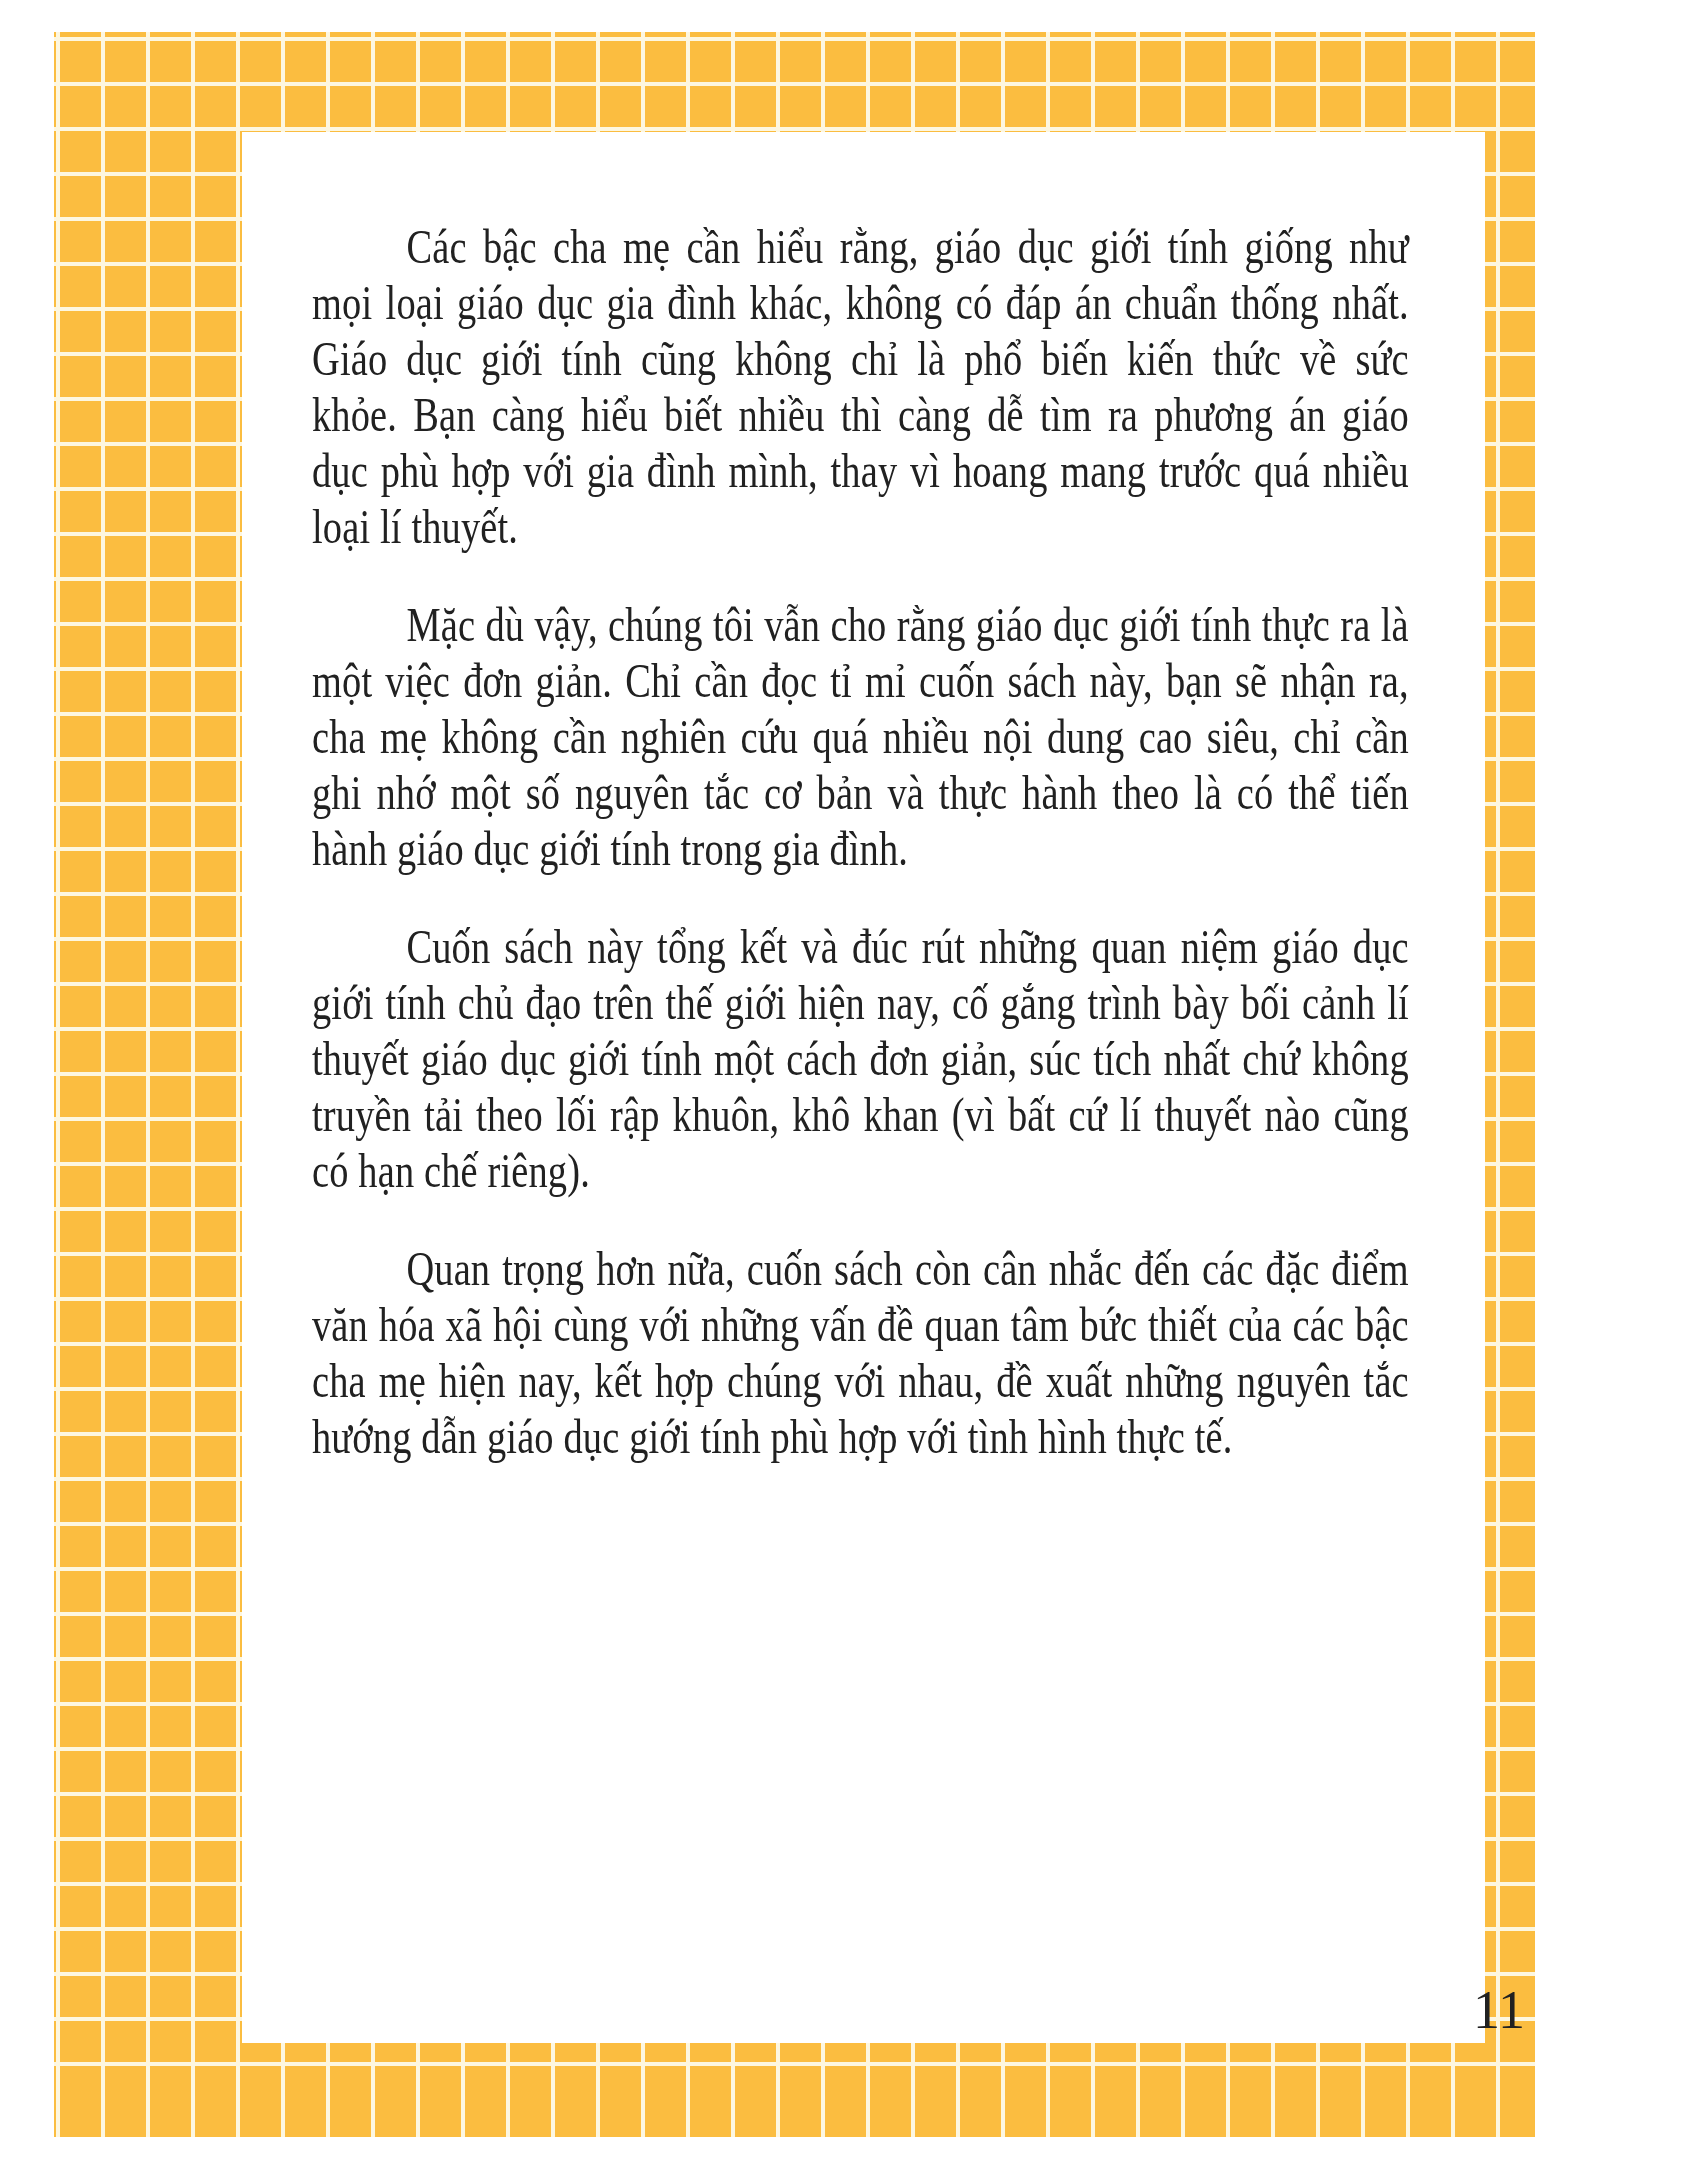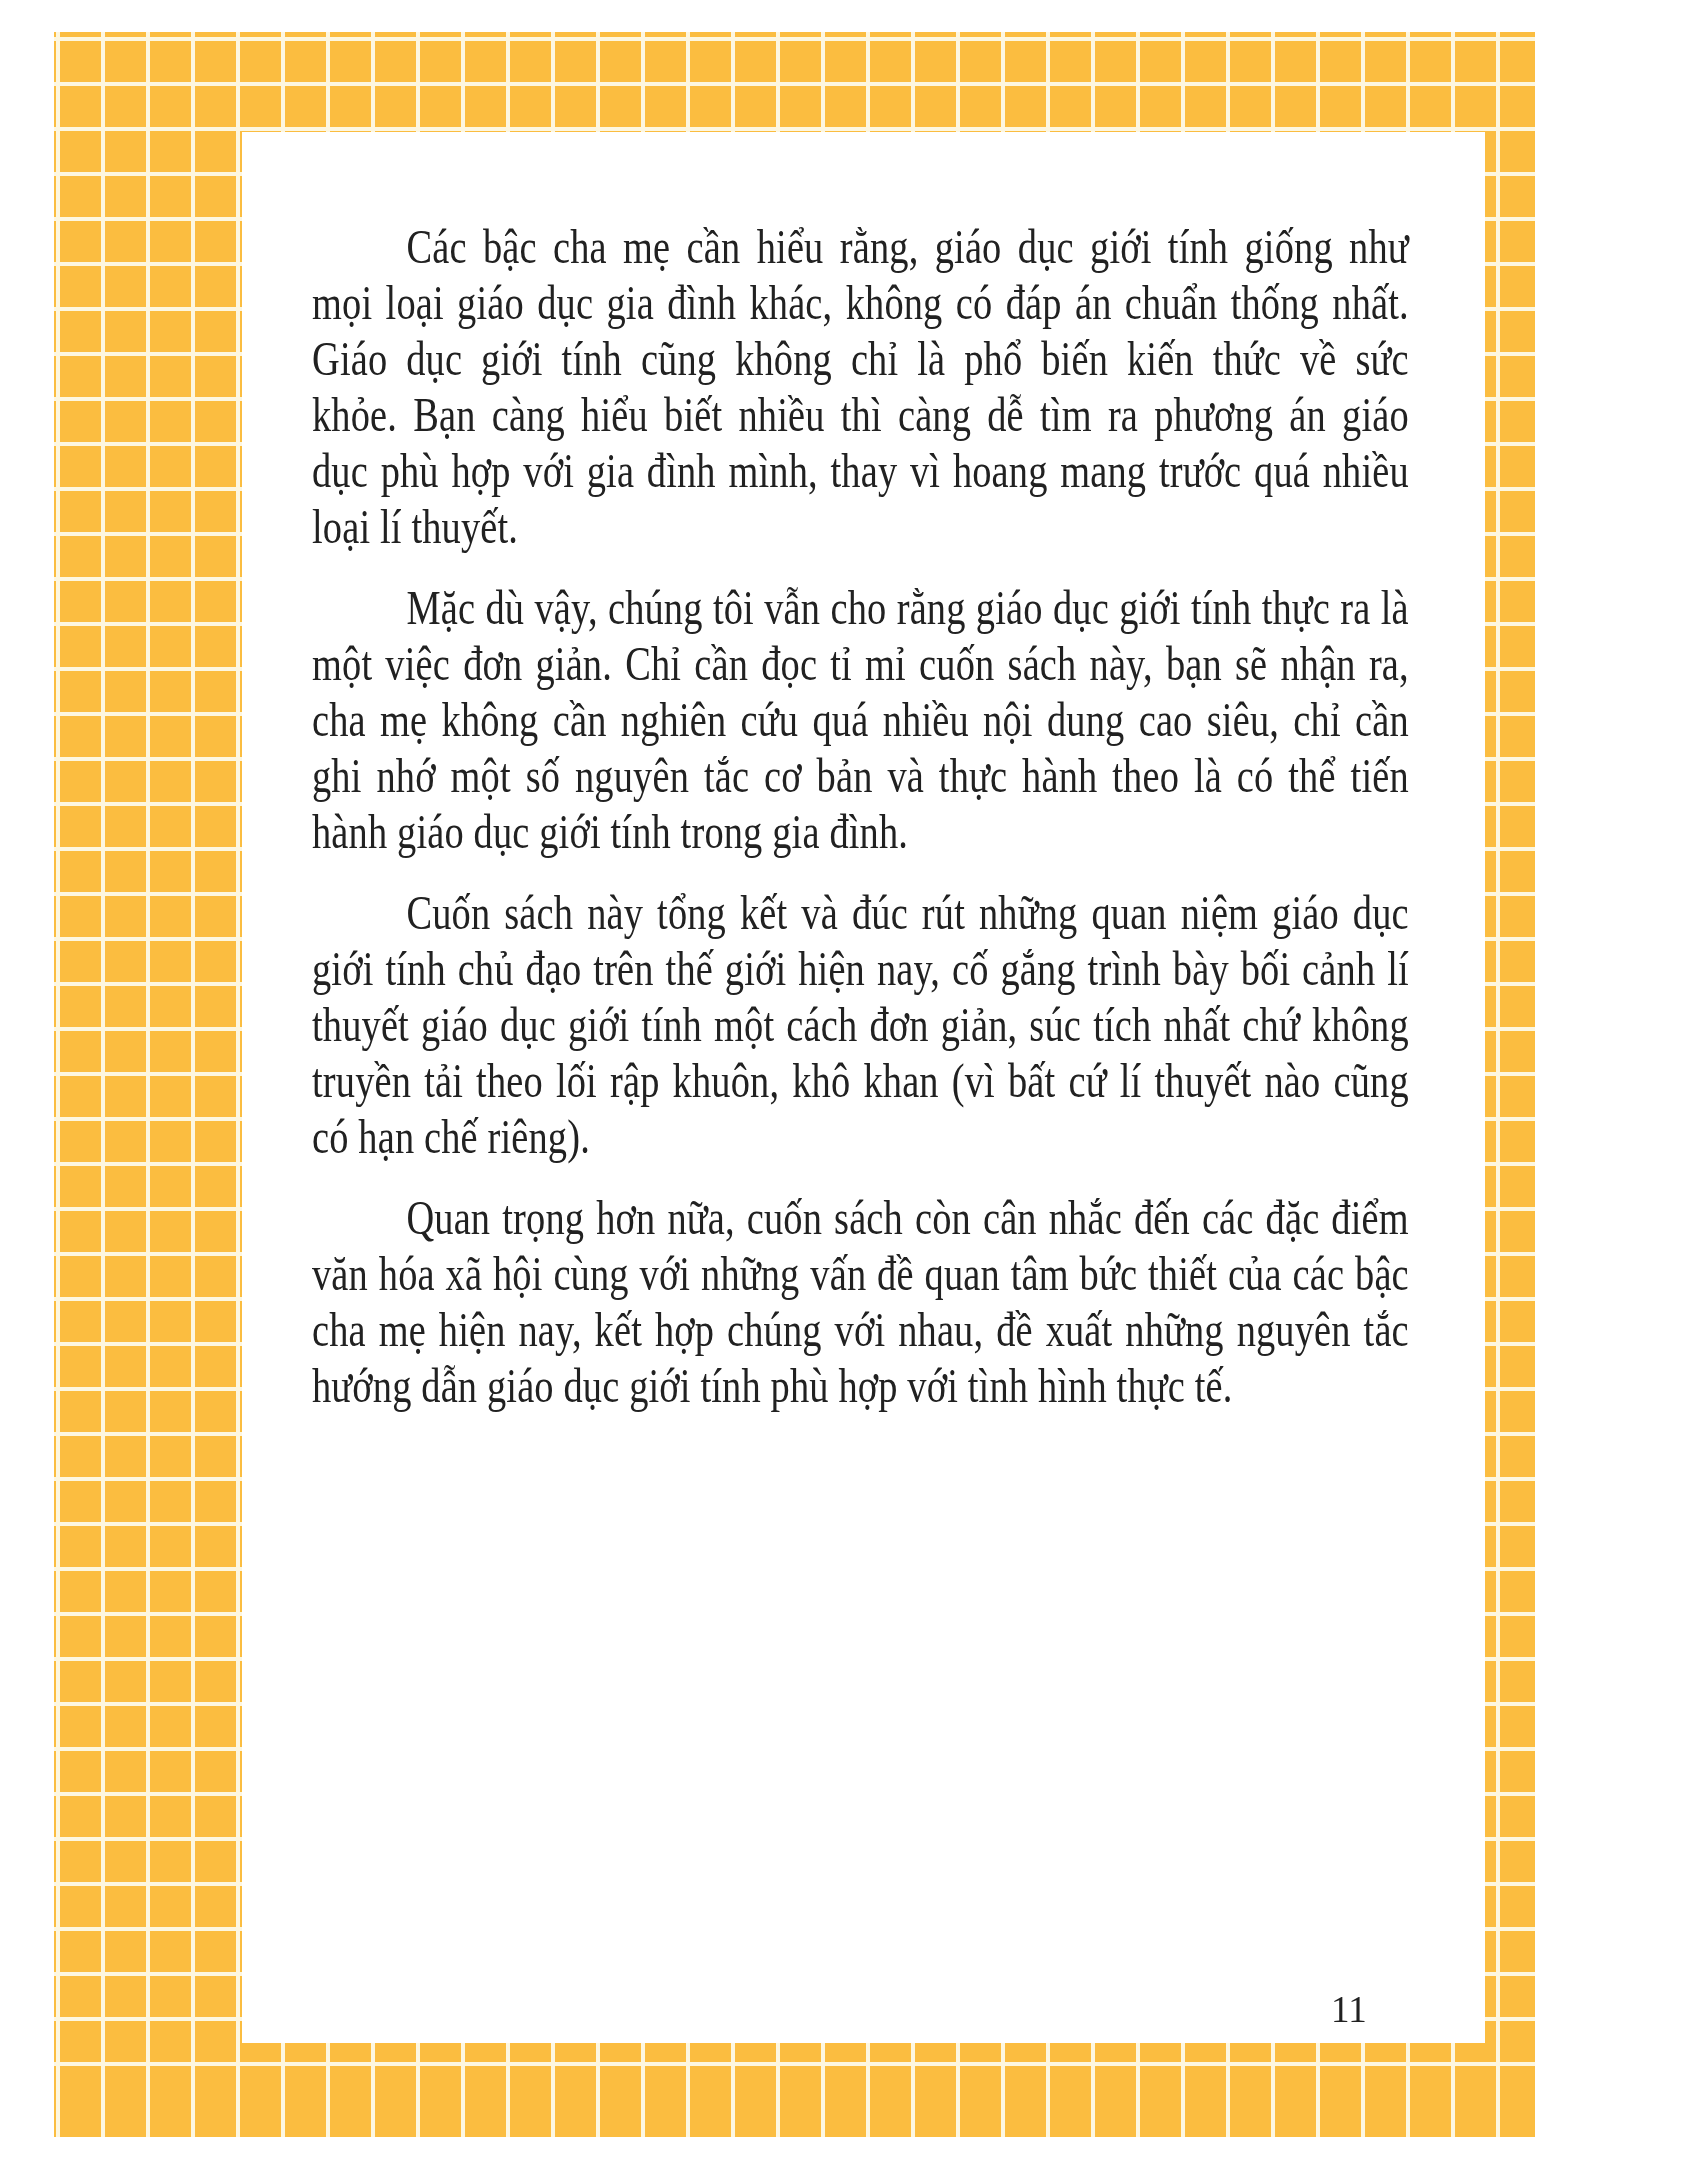--- a/index.html
+++ b/index.html
@@ -31,41 +31,41 @@
     left:242px;top:132px;
     width:1243px;height:1911px;
     background:#ffffff;
   }
   .text-block{
     position:absolute;
     left:70px;top:87px;
     color:var(--text-color);
   }
   .para{margin:0;}
-  .para + .para{margin-top:25px;}
+  .para + .para{margin-top:42px;}
   .tl{
     width:1371px;
     height:56px;
     line-height:56px;
     font-size:48px;
     white-space:nowrap;
     text-align:justify;
     text-align-last:justify;
     transform:scaleX(0.8);
     transform-origin:0 0;
     letter-spacing:0.2px;
   }
   .tl.first{text-indent:118px;}
   .tl.end{text-align-last:left;}
   .page-number{
     position:absolute;
-    left:1089px;top:1853px;
+    left:1154px;top:1853px;
     width:129px;
-    text-align:left;
-    font-size:37px;
+    text-align:right;
+    font-size:54px;
     line-height:50px;
     color:var(--text-color);
   }
 </style>
 </head>
 <body>
 
 <div class="canvas">
   <div class="grid-border"></div>
   <div class="page">

